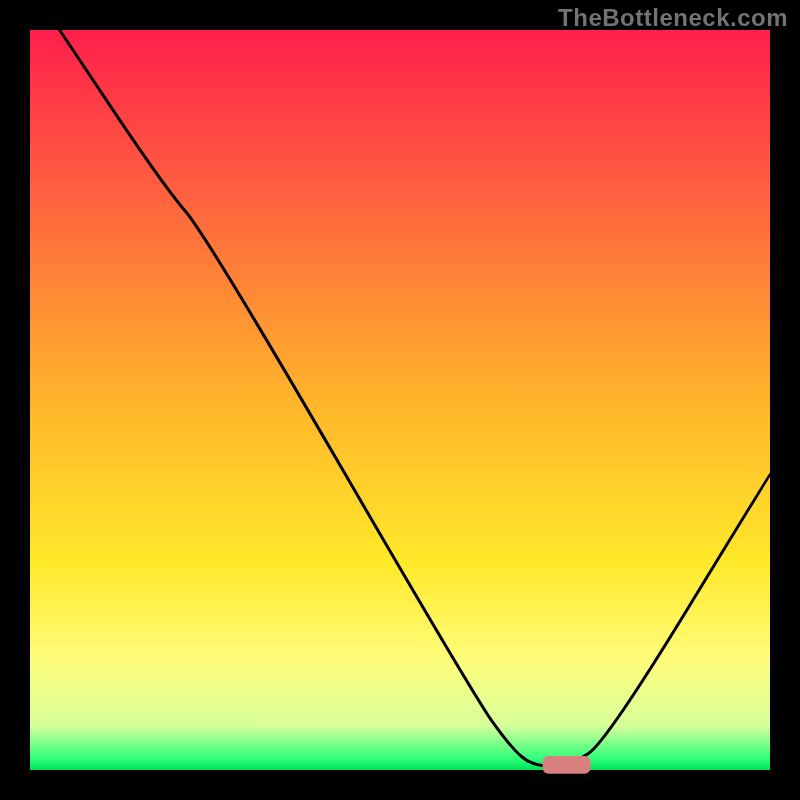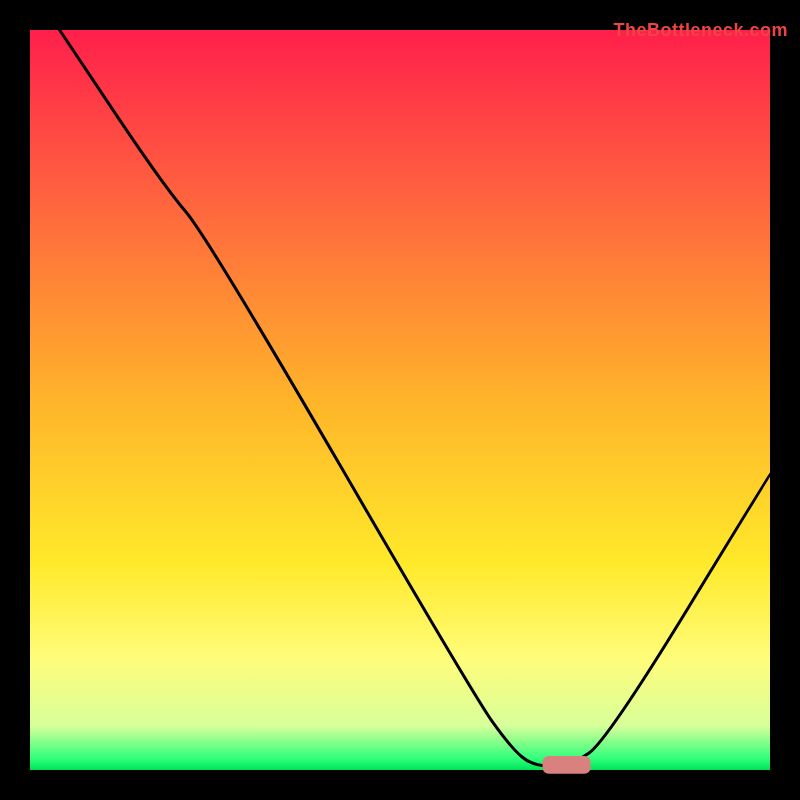--- a/index.html
+++ b/index.html
@@ -11,25 +11,25 @@
     overflow: hidden;
     font-family: Arial, Helvetica, sans-serif;
   }
   .chart-wrap {
     position: relative;
     width: 800px;
     height: 800px;
   }
   .watermark {
     position: absolute;
-    top: 20px;
+    top: 4px;
     right: 12px;
-    font-size: 18px;
+    font-size: 24px;
     font-weight: bold;
-    color: #ef4444;
+    color: #737373;
     letter-spacing: 0.5px;
     z-index: 10;
   }
   svg.chart {
     position: absolute;
     top: 0;
     left: 0;
   }
 </style>
 </head>

